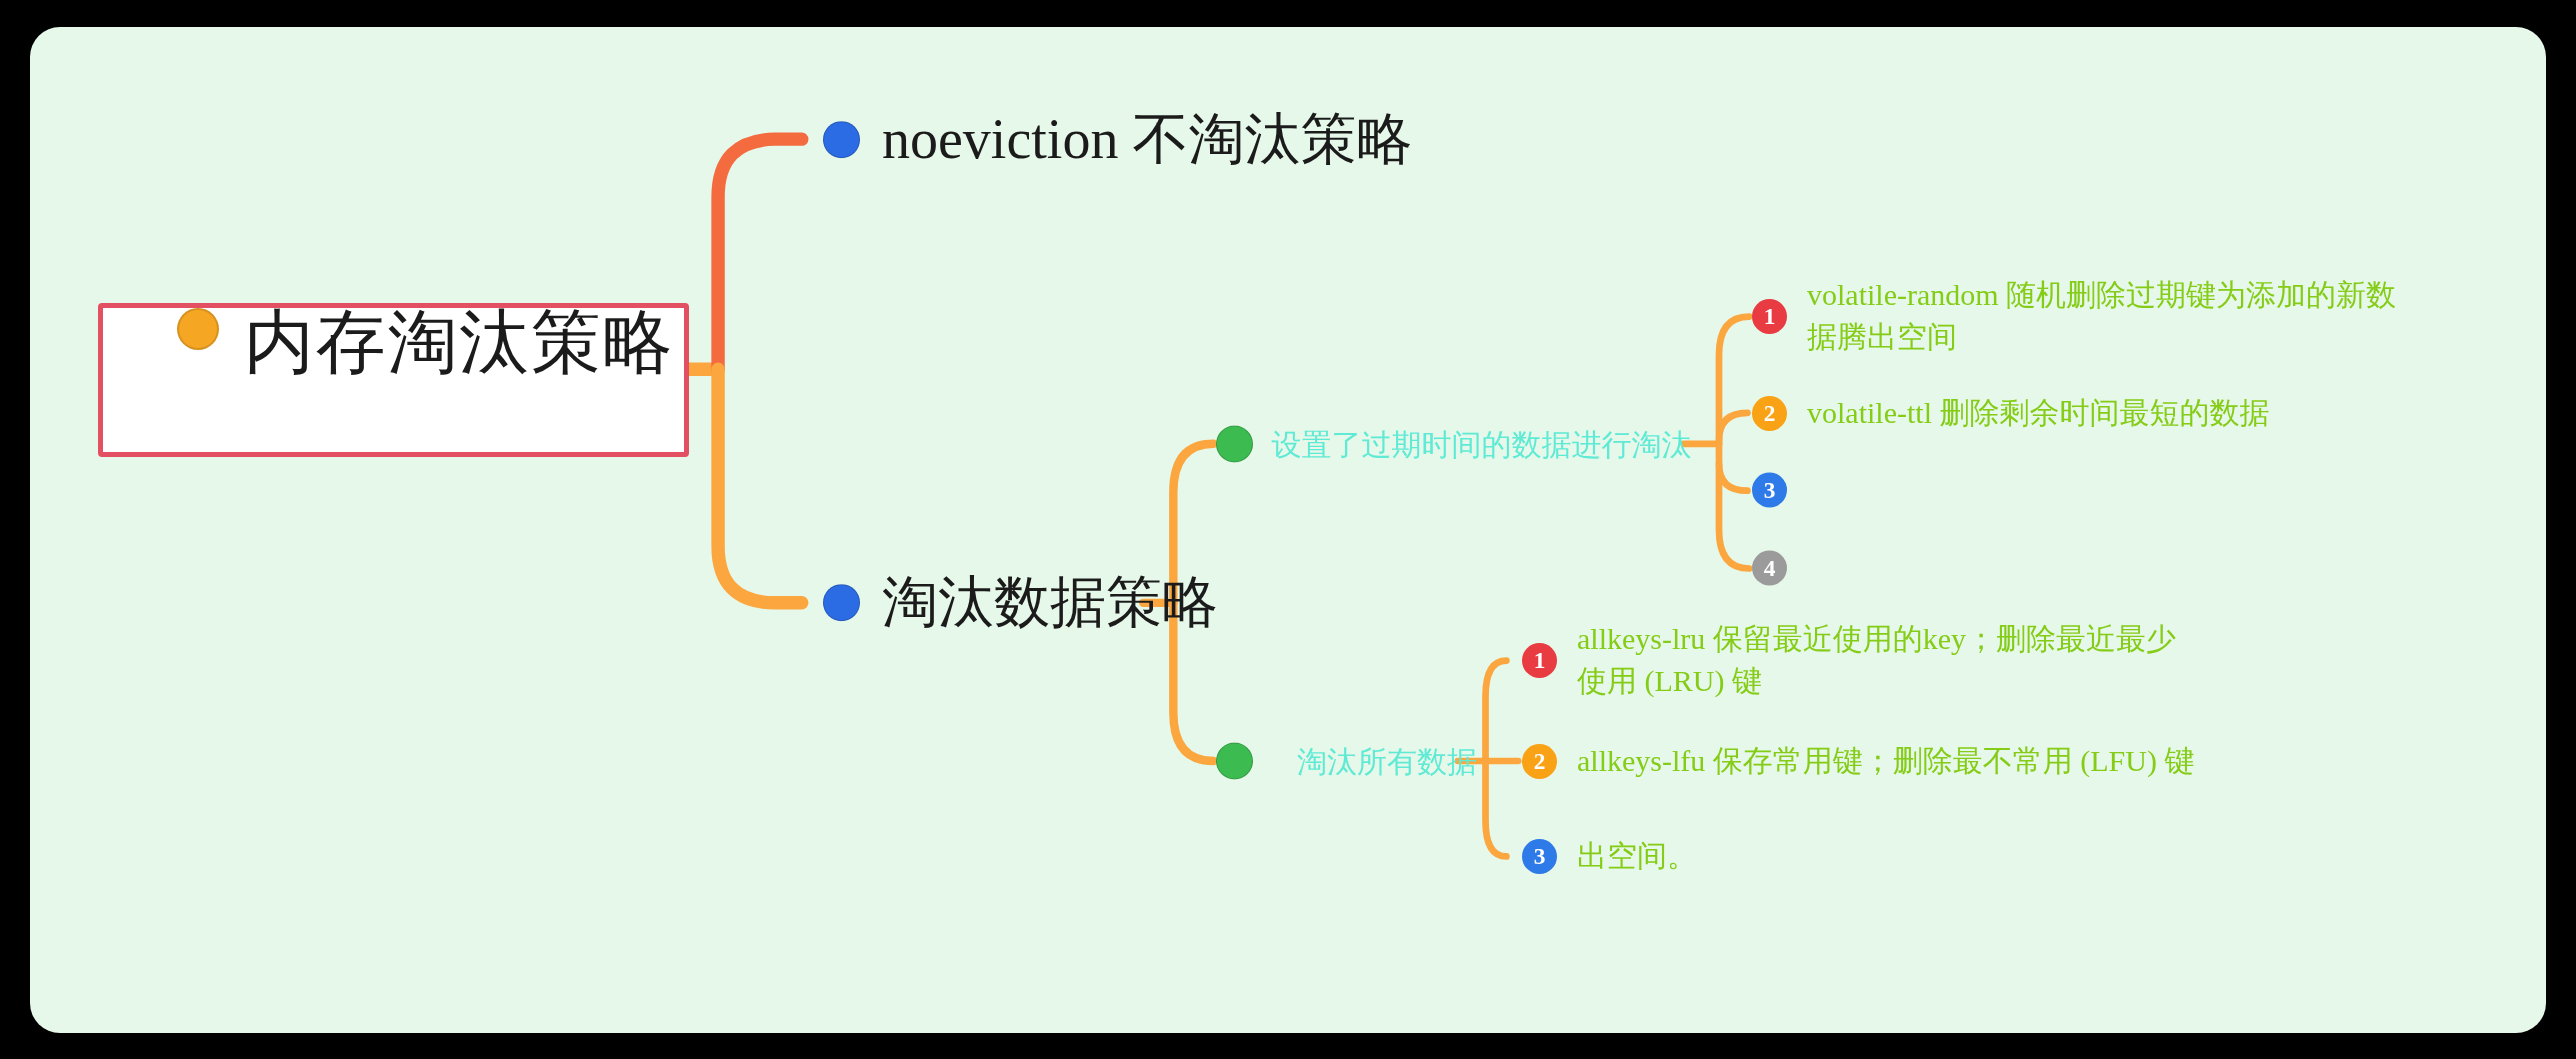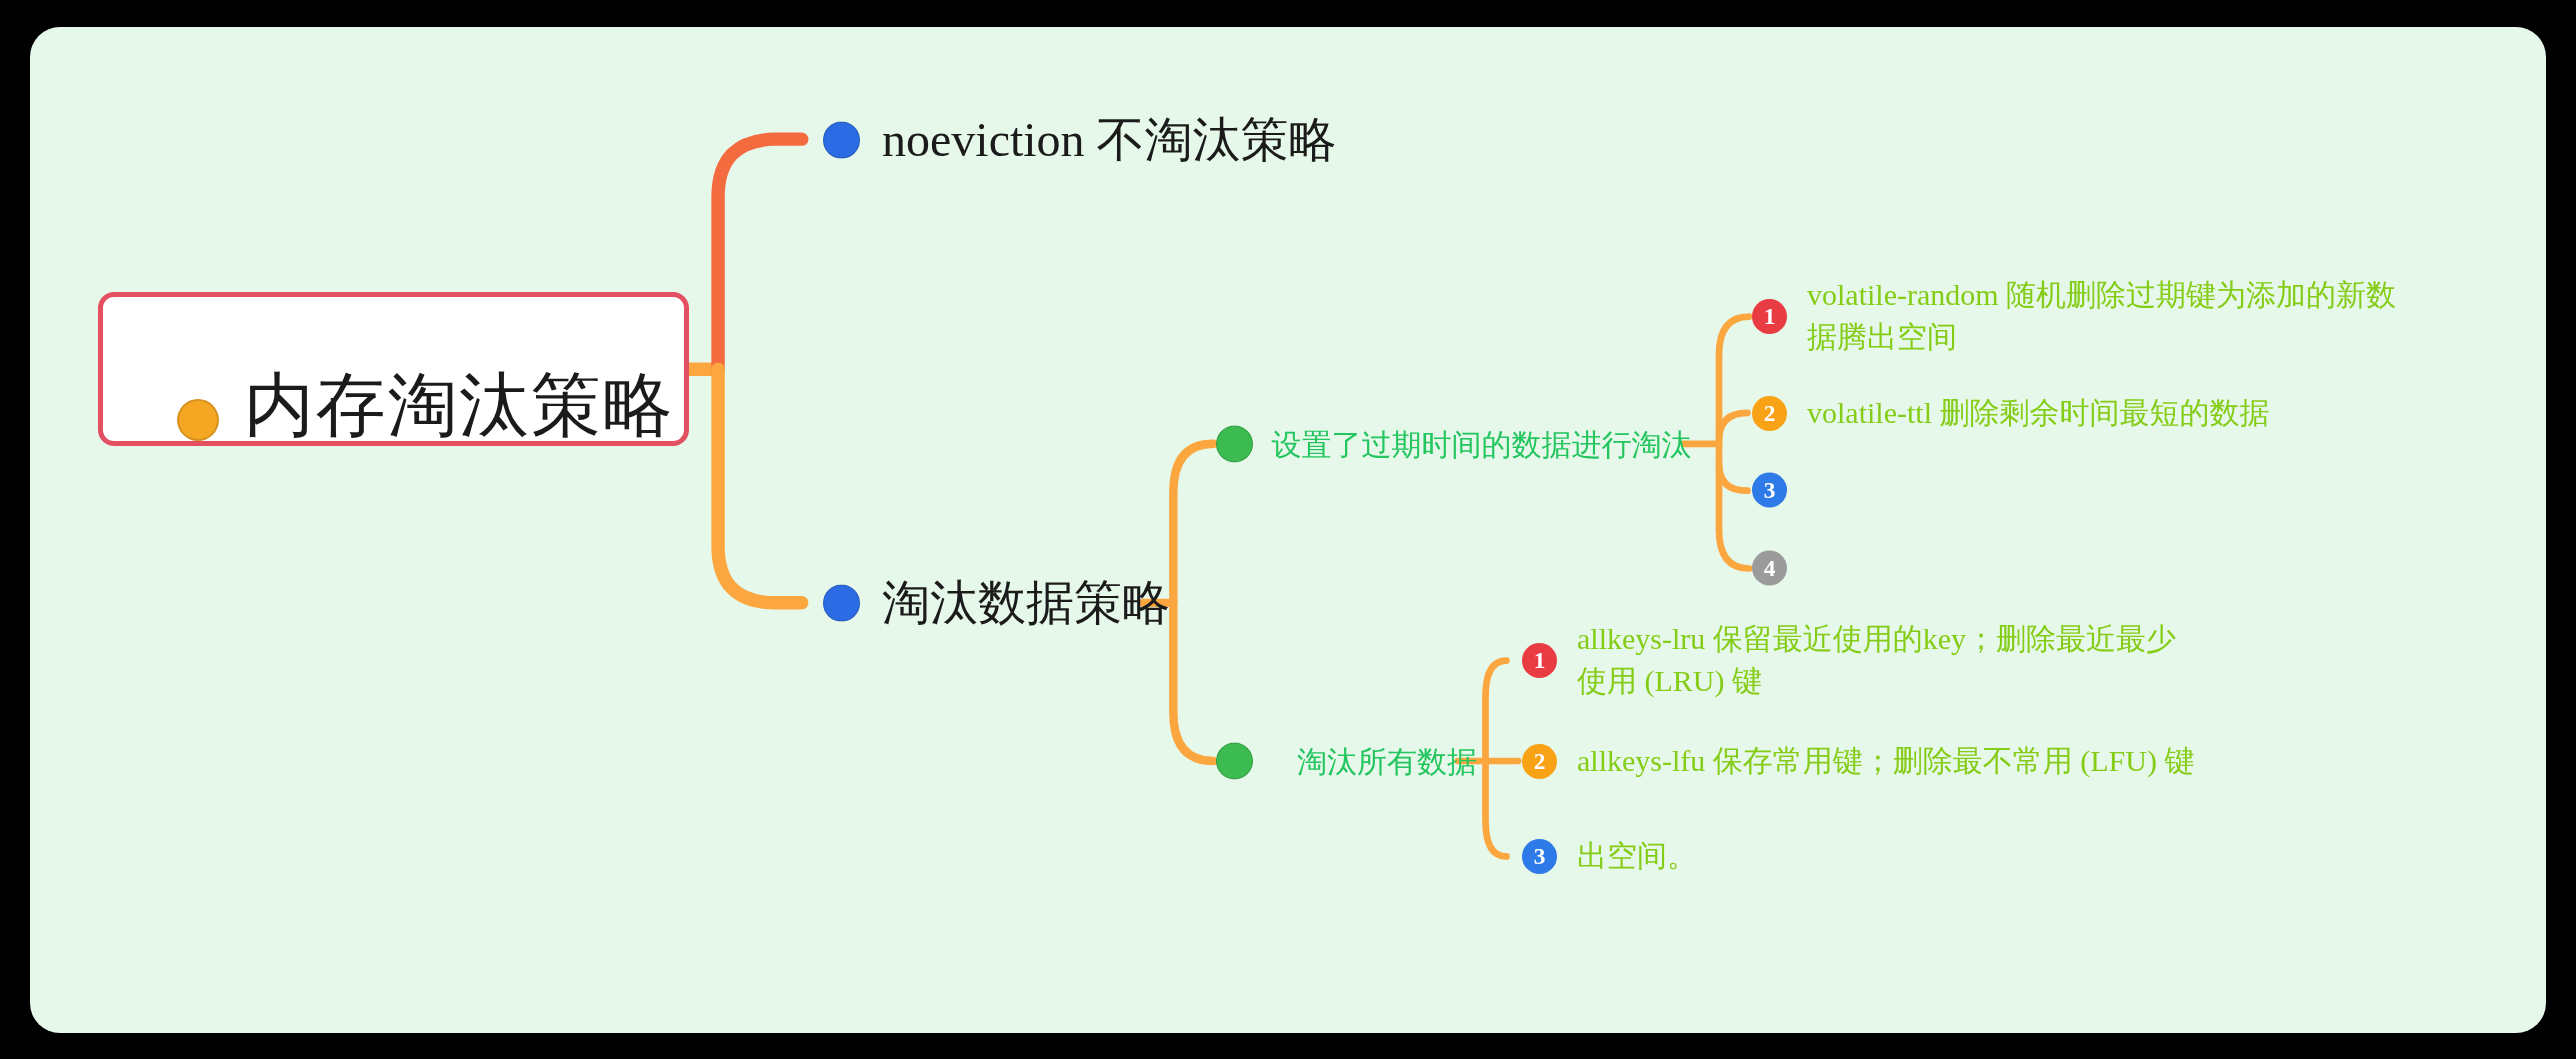--- a/index.html
+++ b/index.html
@@ -23,27 +23,27 @@
   svg.wires {
     position: absolute; left: 0; top: 0;
     width: 2576px; height: 1060px;
     pointer-events: none;
   }
   .conn { fill: none; stroke-linecap: round; stroke-linejoin: round; }
 
   
   .root-node {
     position: absolute;
-    left: 98px; top: 292px;
+    left: 98px; top: 303px;
     width: 591px; height: 154px;
     box-sizing: border-box;
     background: #ffffff;
     border: 5.9px solid #e35061;
-    border-radius: 16px;
-    display: flex; align-items: flex-end;
+    border-radius: 4px;
+    display: flex; align-items: flex-start;
     padding-left: 74px;
     gap: 25px;
     white-space: nowrap;
   }
   .root-bullet {
     width: 42px; height: 42px; border-radius: 50%;
     border: 2.5px solid rgba(0,0,0,0.12);
     box-sizing: border-box;
     flex: 0 0 auto;
   }
@@ -61,24 +61,24 @@
     white-space: nowrap;
   }
   .topic .dot {
     border-radius: 50%;
     border: 1.7px solid rgba(0,0,0,0.18);
     box-sizing: border-box;
     flex: 0 0 auto;
   }
   .topic.lvl1 { gap: 22px; }
   .topic.lvl1 .dot { width: 37px; height: 37px; }
-  .topic.lvl1 .tlabel { font-size: 48px; line-height: 1.1; color: #1b1b1b; }
+  .topic.lvl1 .tlabel { font-size: 56px; line-height: 1.1; color: #1b1b1b; }
   .topic.lvl2 { gap: 18.4px; }
   .topic.lvl2 .dot { width: 37px; height: 37px; }
-  .topic.lvl2 .tlabel { font-size: 30px; line-height: 1.1; color: #22c55e; }
+  .topic.lvl2 .tlabel { font-size: 30px; line-height: 1.1; color: #5eead4; }
 
   
   .leaf {
     position: absolute;
     display: flex; align-items: center;
     gap: 20px;
     transform: translateY(-50%);
     white-space: nowrap;
   }
   .badge {

